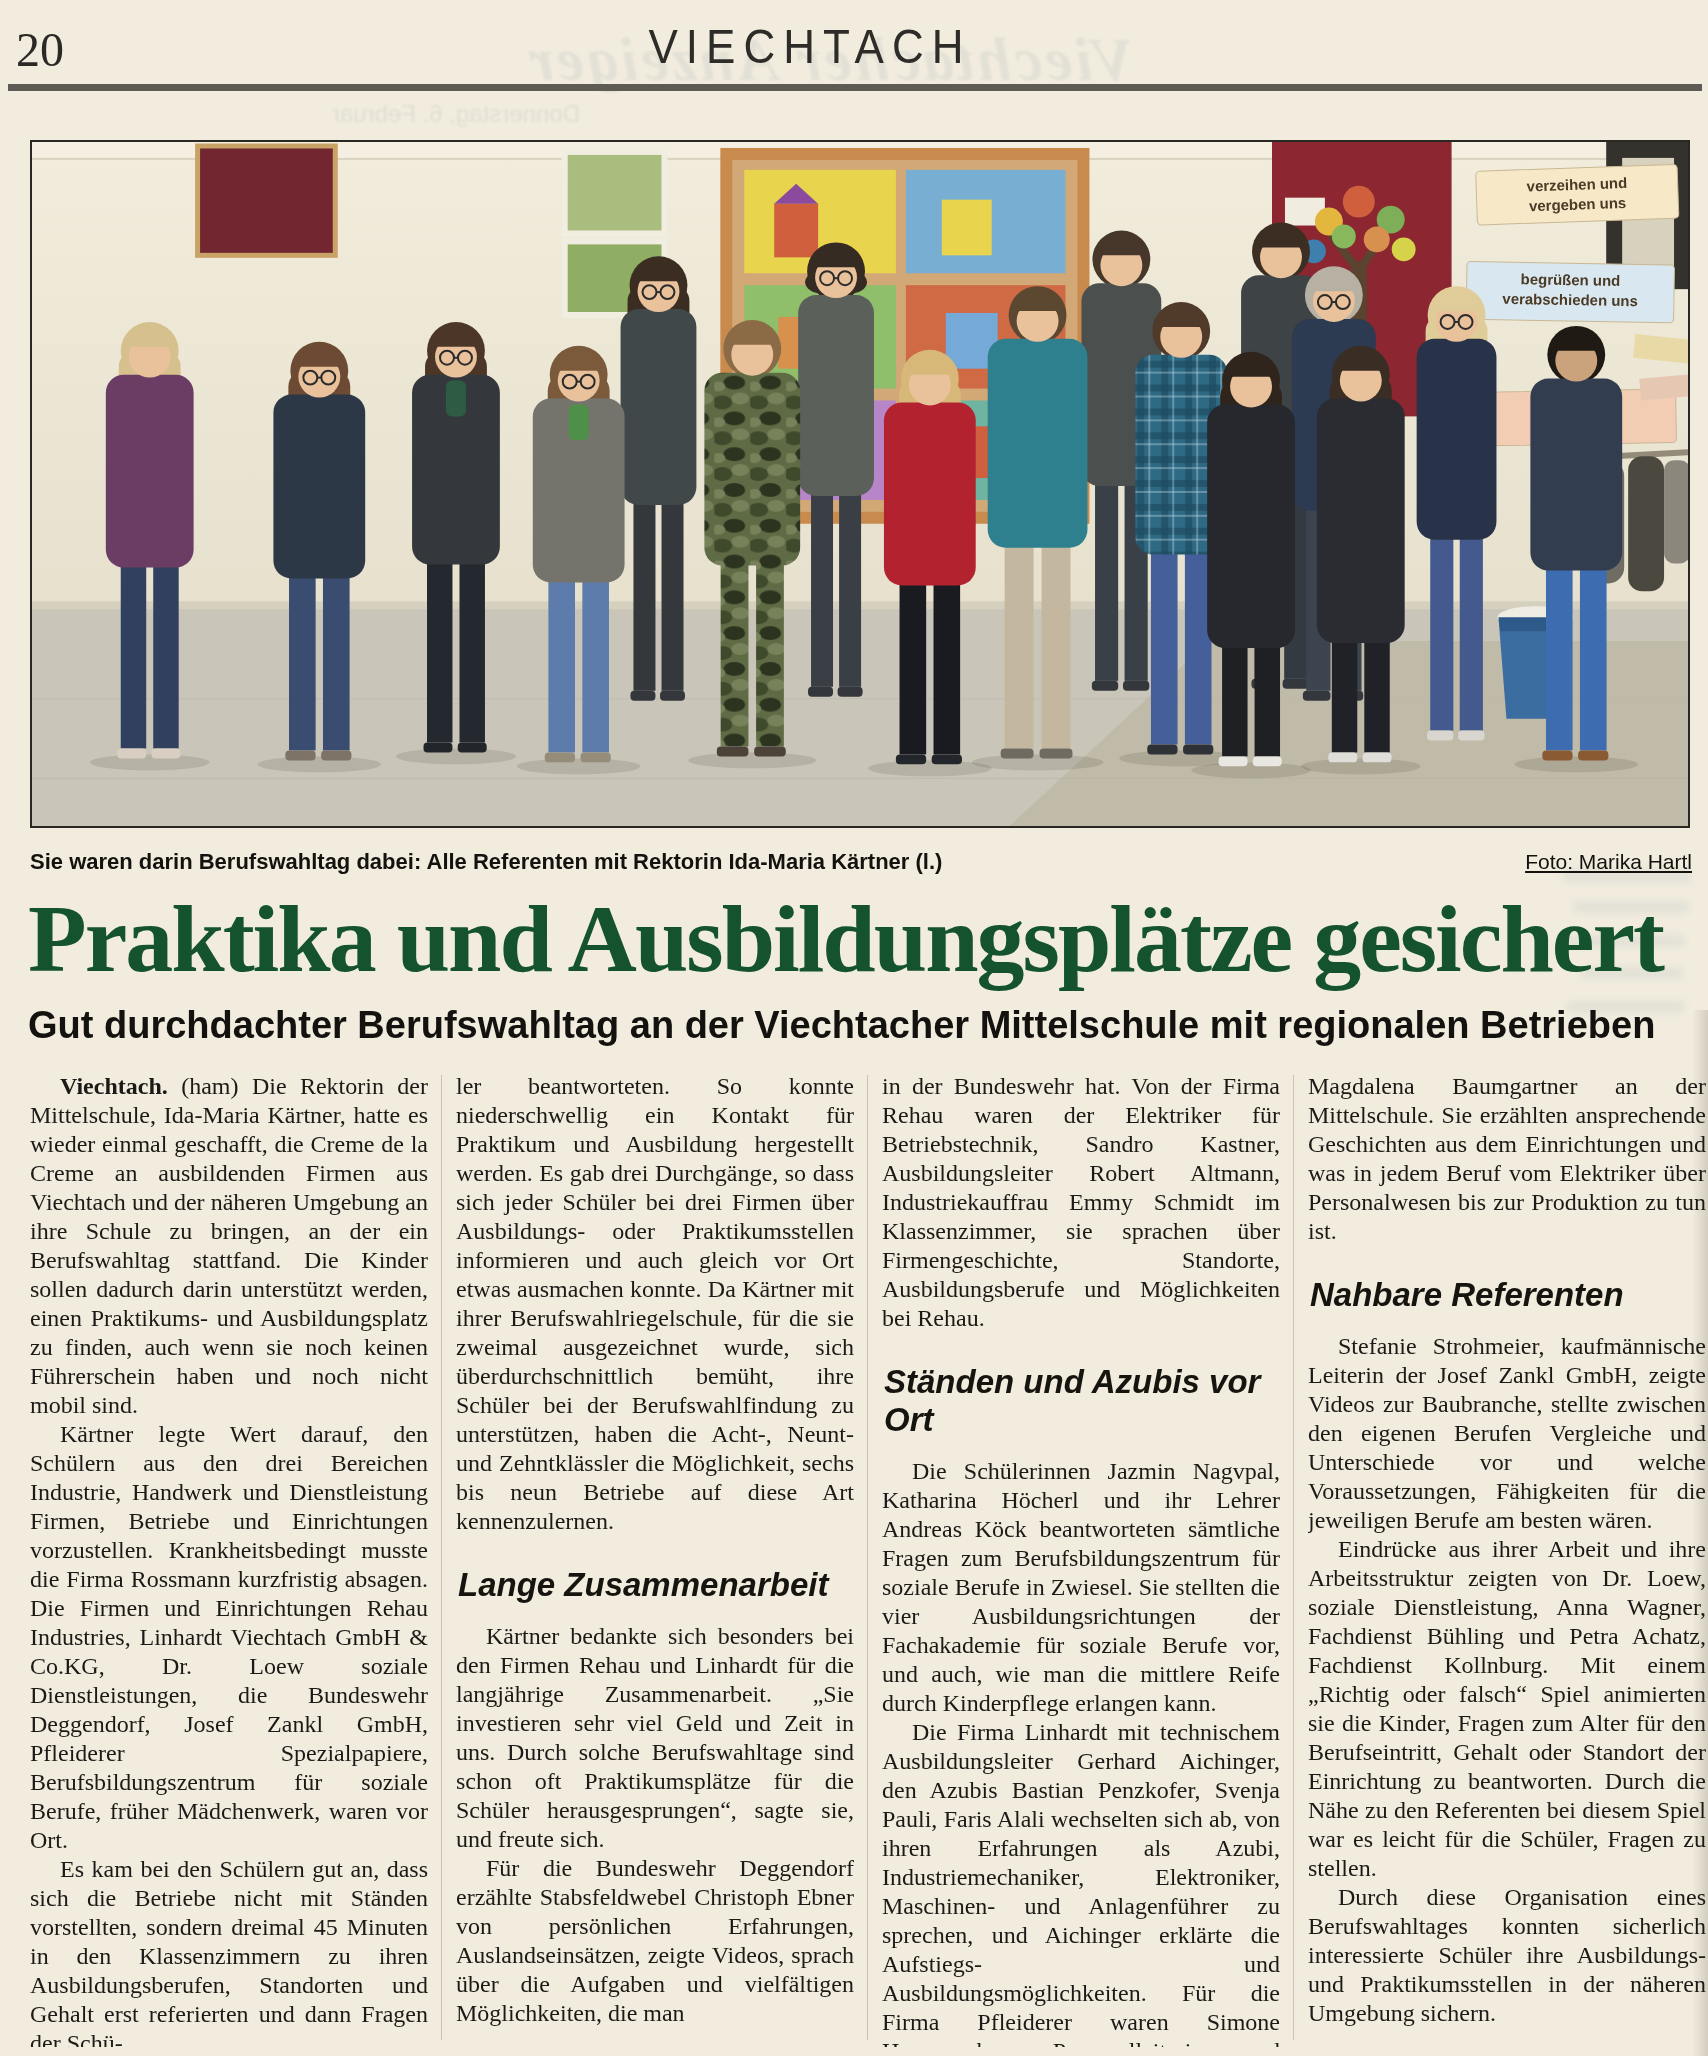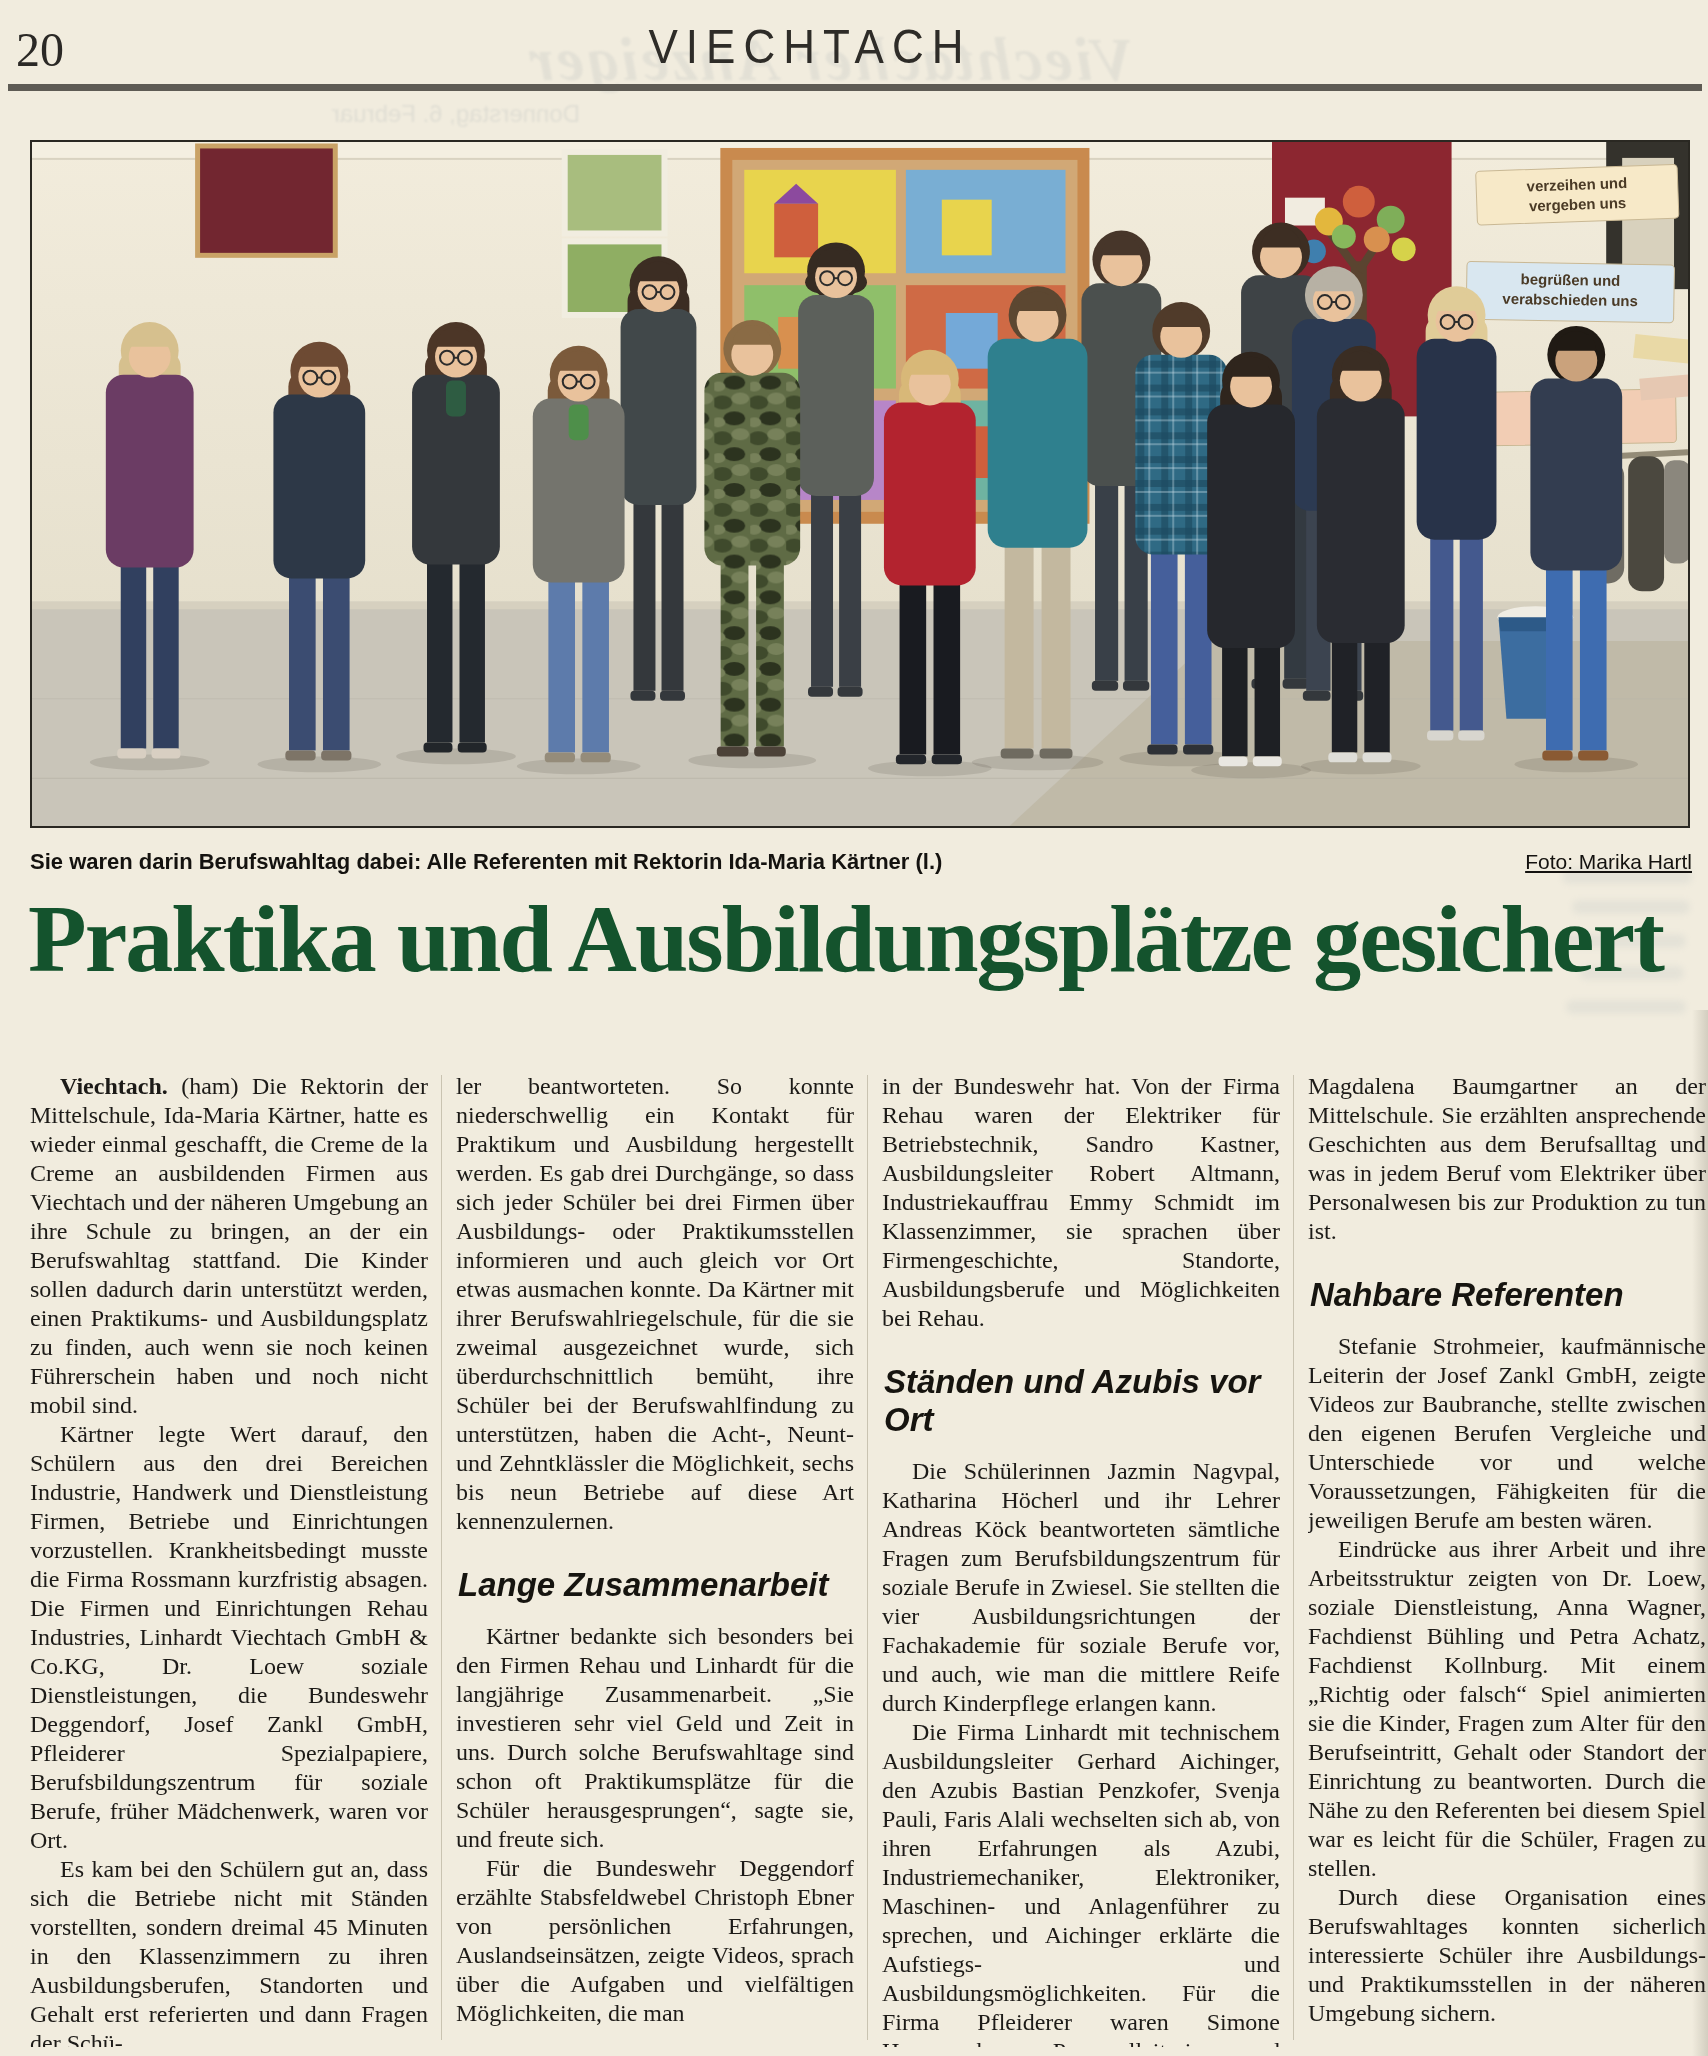--- a/index.html
+++ b/index.html
@@ -399,40 +399,43 @@
   </div>
 
   <div class="caption-row">
     <span class="caption">Sie waren darin Berufswahltag dabei: Alle Referenten mit Rektorin Ida-Maria Kärtner (l.)</span>
     <span class="credit">Foto: Marika Hartl</span>
   </div>
 
   <div class="headline-wrap">
     <h1 class="headline fitline" style="margin:0">Praktika und Ausbildungsplätze gesichert</h1>
   </div>
+  <div class="subheadline-wrap">
+    <h2 class="subheadline fitline" style="margin:0">Gut durchdachter Berufswahltag an der Viechtacher Mittelschule mit regionalen Betrieben</h2>
+  </div>
 
   <div class="col col-1">
       <p class="body-p"><strong class="lead">Viechtach. </strong>(ham) Die Rektorin der Mittelschule, Ida-Maria Kärtner, hatte es wieder einmal geschafft, die Creme de la Creme an ausbildenden Firmen aus Viechtach und der näheren Umgebung an ihre Schule zu bringen, an der ein Berufswahltag stattfand. Die Kinder sollen dadurch darin unterstützt werden, einen Praktikums- und Ausbildungsplatz zu finden, auch wenn sie noch keinen Führerschein haben und noch nicht mobil sind.</p>
       <p class="body-p">Kärtner legte Wert darauf, den Schülern aus den drei Bereichen Industrie, Handwerk und Dienstleistung Firmen, Betriebe und Einrichtungen vorzustellen. Krankheitsbedingt musste die Firma Rossmann kurzfristig absagen. Die Firmen und Einrichtungen Rehau Industries, Linhardt Viechtach GmbH &amp; Co.KG, Dr. Loew soziale Dienstleistungen, die Bundeswehr Deggendorf, Josef Zankl GmbH, Pfleiderer Spezialpapiere, Berufsbildungszentrum für soziale Berufe, früher Mädchenwerk, waren vor Ort.</p>
       <p class="body-p">Es kam bei den Schülern gut an, dass sich die Betriebe nicht mit Ständen vorstellten, sondern dreimal 45 Minuten in den Klassenzimmern zu ihren Ausbildungsberufen, Standorten und Gehalt erst referierten und dann Fragen der Schü-</p>
     </div>
   <div class="col col-2">
       <p class="body-p cont">ler beantworteten. So konnte niederschwellig ein Kontakt für Praktikum und Ausbildung hergestellt werden. Es gab drei Durchgänge, so dass sich jeder Schüler bei drei Firmen über Ausbildungs- oder Praktikumsstellen informieren und auch gleich vor Ort etwas ausmachen konnte. Da Kärtner mit ihrer Berufswahlriegelschule, für die sie zweimal ausgezeichnet wurde, sich überdurchschnittlich bemüht, ihre Schüler bei der Berufswahlfindung zu unterstützen, haben die Acht-, Neunt- und Zehntklässler die Möglichkeit, sechs bis neun Betriebe auf diese Art kennenzulernen.</p>
       <h3 class="col-subhead">Lange Zusammenarbeit</h3>
       <p class="body-p">Kärtner bedankte sich besonders bei den Firmen Rehau und Linhardt für die langjährige Zusammenarbeit. „Sie investieren sehr viel Geld und Zeit in uns. Durch solche Berufswahltage sind schon oft Praktikumsplätze für die Schüler herausgesprungen“, sagte sie, und freute sich.</p>
       <p class="body-p">Für die Bundeswehr Deggendorf erzählte Stabsfeldwebel Christoph Ebner von persönlichen Erfahrungen, Auslandseinsätzen, zeigte Videos, sprach über die Aufgaben und vielfältigen Möglichkeiten, die man</p>
     </div>
   <div class="col col-3">
       <p class="body-p cont">in der Bundeswehr hat. Von der Firma Rehau waren der Elektriker für Betriebstechnik, Sandro Kastner, Ausbildungsleiter Robert Altmann, Industriekauffrau Emmy Schmidt im Klassenzimmer, sie sprachen über Firmengeschichte, Standorte, Ausbildungsberufe und Möglichkeiten bei Rehau.</p>
       <h3 class="col-subhead">Ständen und Azubis vor Ort</h3>
       <p class="body-p">Die Schülerinnen Jazmin Nagvpal, Katharina Höcherl und ihr Lehrer Andreas Köck beantworteten sämtliche Fragen zum Berufsbildungszentrum für soziale Berufe in Zwiesel. Sie stellten die vier Ausbildungsrichtungen der Fachakademie für soziale Berufe vor, und auch, wie man die mittlere Reife durch Kinderpflege erlangen kann.</p>
       <p class="body-p">Die Firma Linhardt mit technischem Ausbildungsleiter Gerhard Aichinger, den Azubis Bastian Penzkofer, Svenja Pauli, Faris Alali wechselten sich ab, von ihren Erfahrungen als Azubi, Industriemechaniker, Elektroniker, Maschinen- und Anlagenführer zu sprechen, und Aichinger erklärte die Aufstiegs- und Ausbildungsmöglichkeiten. Für die Firma Pfleiderer waren Simone Hagengruber, Personalleiterin und Ausbildungsleiterin</p>
     </div>
   <div class="col col-4">
-      <p class="body-p cont">Magdalena Baumgartner an der Mittelschule. Sie erzählten ansprechende Geschichten aus dem Berufsalltag und was in jedem Beruf vom Elektriker über Personalwesen bis zur Produktion zu tun ist.</p>
+      <p class="body-p cont">Magdalena Baumgartner an der Mittelschule. Sie erzählten ansprechende Geschichten aus dem Einrichtungen und was in jedem Beruf vom Elektriker über Personalwesen bis zur Produktion zu tun ist.</p>
       <h3 class="col-subhead">Nahbare Referenten</h3>
       <p class="body-p">Stefanie Strohmeier, kaufmännische Leiterin der Josef Zankl GmbH, zeigte Videos zur Baubranche, stellte zwischen den eigenen Berufen Vergleiche und Unterschiede vor und welche Voraussetzungen, Fähigkeiten für die jeweiligen Berufe am besten wären.</p>
       <p class="body-p">Eindrücke aus ihrer Arbeit und ihre Arbeitsstruktur zeigten von Dr. Loew, soziale Dienstleistung, Anna Wagner, Fachdienst Bühling und Petra Achatz, Fachdienst Kollnburg. Mit einem „Richtig oder falsch“ Spiel animierten sie die Kinder, Fragen zum Alter für den Berufseintritt, Gehalt oder Standort der Einrichtung zu beantworten. Durch die Nähe zu den Referenten bei diesem Spiel war es leicht für die Schüler, Fragen zu stellen.</p>
       <p class="body-p">Durch diese Organisation eines Berufswahltages konnten sicherlich interessierte Schüler ihre Ausbildungs- und Praktikumsstellen in der näheren Umgebung sichern.</p>
     </div>
   <div class="col-sep sep-1"></div>
   <div class="col-sep sep-2"></div>
   <div class="col-sep sep-3"></div>
 
 </div>

